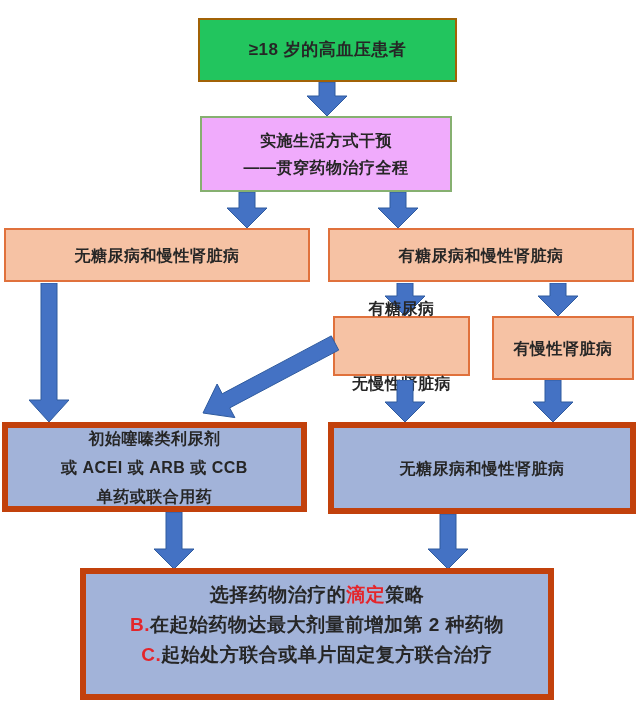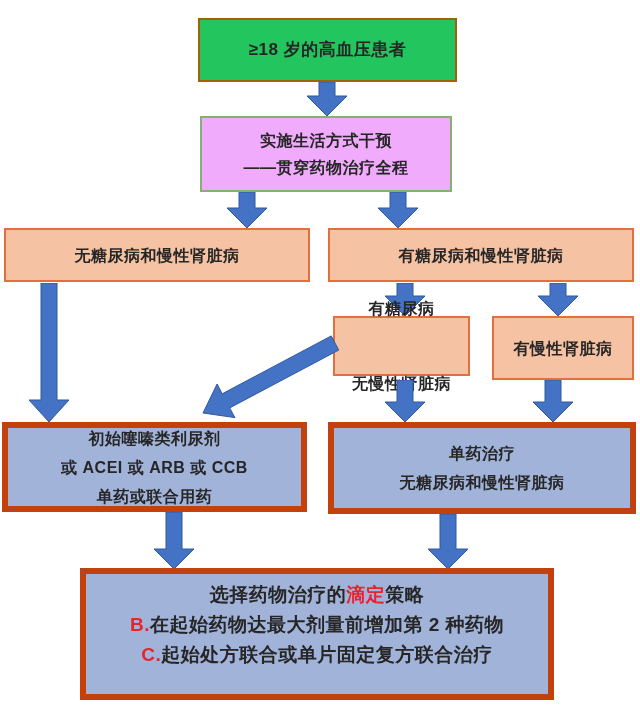--- a/index.html
+++ b/index.html
@@ -100,21 +100,20 @@
     <polygon points="12,0 28,0 28,22 40,22 20,42 0,22 12,22" fill="#4472c4" stroke="#2e5a9e" stroke-width="1" stroke-linejoin="round"></polygon>
   </svg>
 
   <div class="node box-blue t16 therapy" style="left:2px;top:422px;width:305px;height:90px;">
     <span class="ln">初始噻嗪类利尿剂</span>
     <span class="ln">或 ACEI 或 ARB 或 CCB</span>
     <span class="ln">单药或联合用药</span>
   </div>
 
   <div class="node box-blue t16 therapy" style="left:328px;top:422px;width:308px;height:92px;">
-    <span class="ln">单药治疗</span>
     <span class="ln">无糖尿病和慢性肾脏病</span>
   </div>
 
   <svg class="arrow" style="left:154px;top:512px;" width="40" height="57">
     <polygon points="12,0 28,0 28,37 40,37 20,57 0,37 12,37" fill="#4472c4" stroke="#2e5a9e" stroke-width="1" stroke-linejoin="round"></polygon>
   </svg>
   <svg class="arrow" style="left:428px;top:514px;" width="40" height="55">
     <polygon points="12,0 28,0 28,35 40,35 20,55 0,35 12,35" fill="#4472c4" stroke="#2e5a9e" stroke-width="1" stroke-linejoin="round"></polygon>
   </svg>
 

